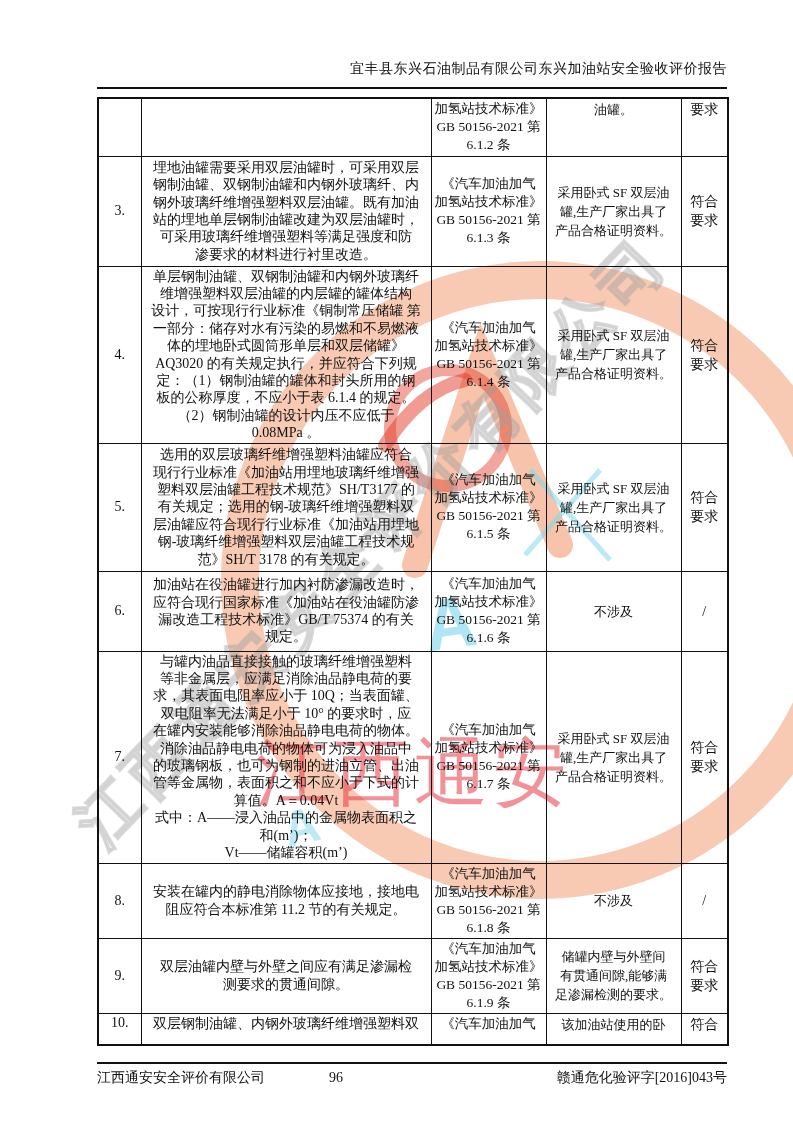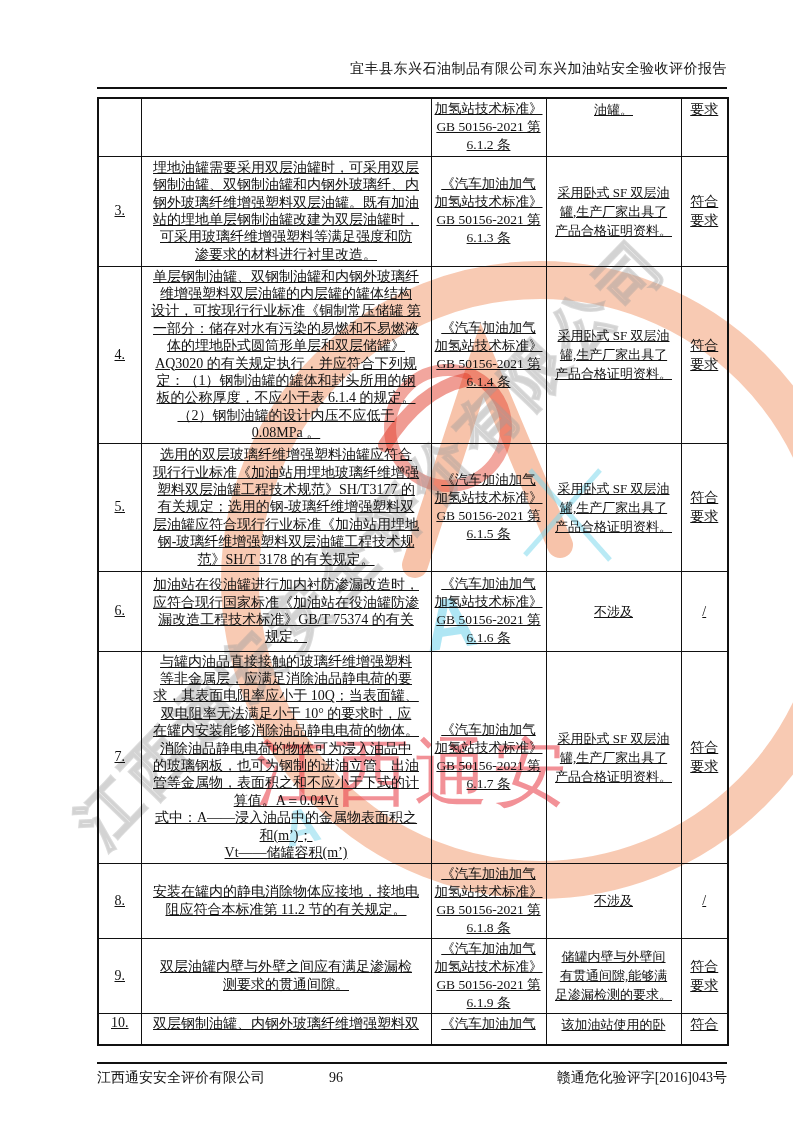--- a/index.html
+++ b/index.html
@@ -46,21 +46,21 @@
     position:absolute;top:87px;left:97px;width:630px;
     border-top:2px solid #111;
   }
   table.report{
     position:absolute;top:97px;left:97px;width:630px;
     border-collapse:collapse;table-layout:fixed;
     border:2px solid #111;background:transparent;
   }
   table.report td{
     border:1px solid #111;padding:1px 3px;vertical-align:middle;
-    overflow:hidden;background:transparent;text-decoration:underline;
+    overflow:hidden;background:transparent;
   }
   td.c-no{text-align:center;font-size:14px;}
   td.c-content{font-size:14px;line-height:17.4px;text-align:center;white-space:pre-line;padding:1px 4px;}
   td.c-basis{font-size:13.5px;line-height:18px;text-align:center;white-space:pre-line;padding:1px 2px;}
   td.c-eval{font-size:13px;line-height:19px;text-align:center;white-space:pre-line;}
   td.c-result{font-size:14px;line-height:19px;text-align:center;white-space:pre-line;}
   tr.h0{height:58px} tr.h1{height:110px} tr.h2{height:175px}
   tr.h3{height:128px} tr.h4{height:80px}  tr.h5{height:212px}
   tr.h6{height:75px}  tr.h7{height:75px}  tr.h8{height:32px}
   tr.vtop td{vertical-align:top;}

